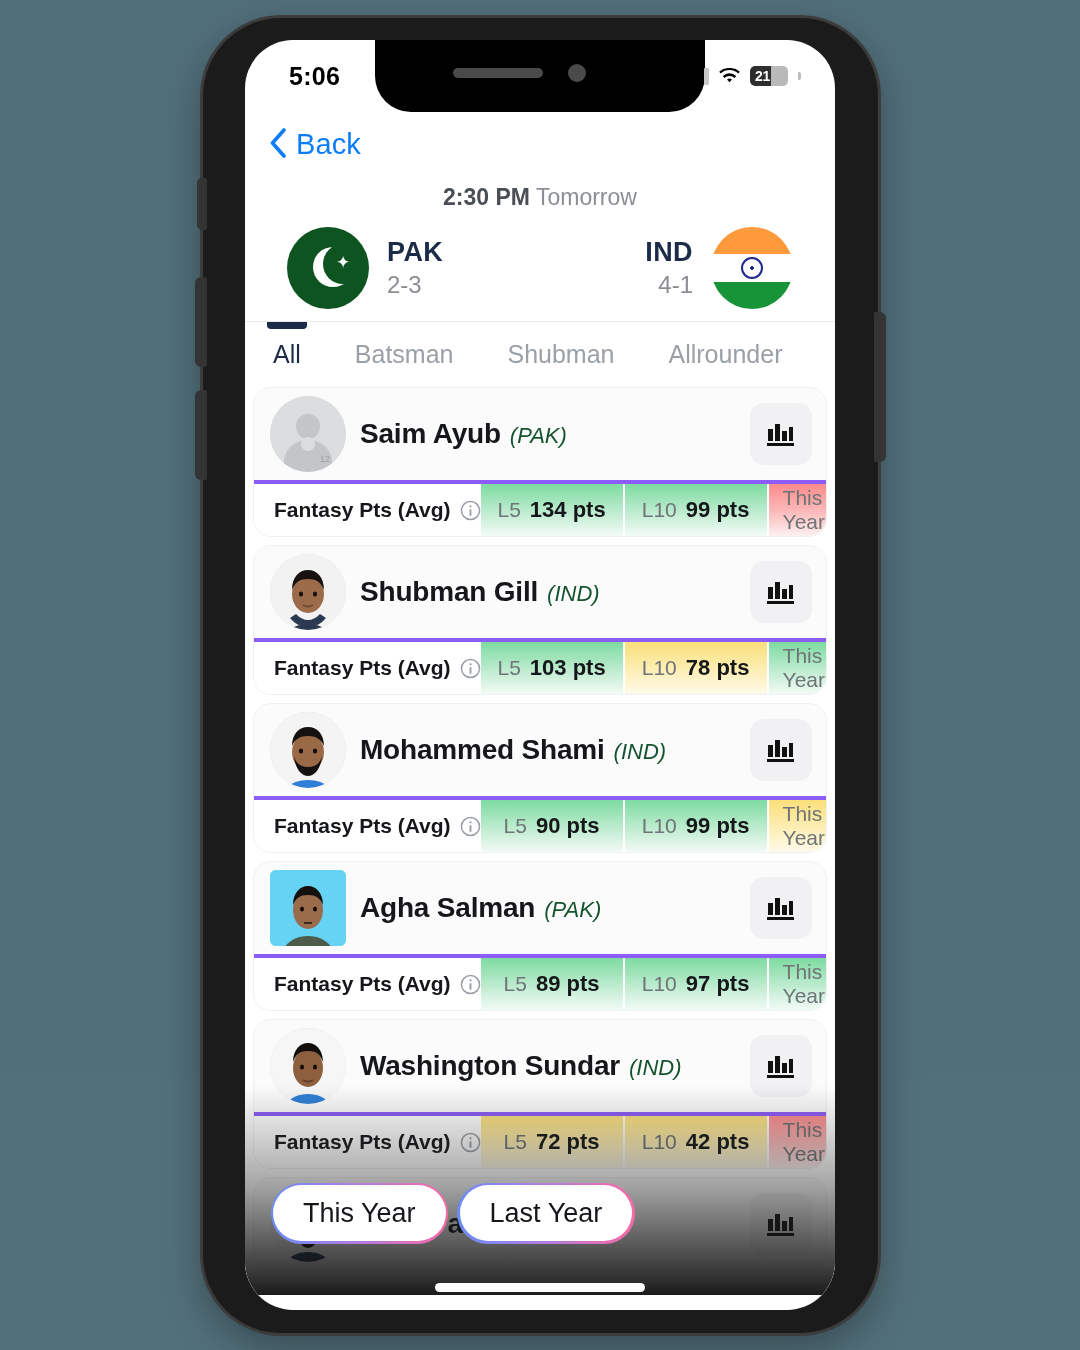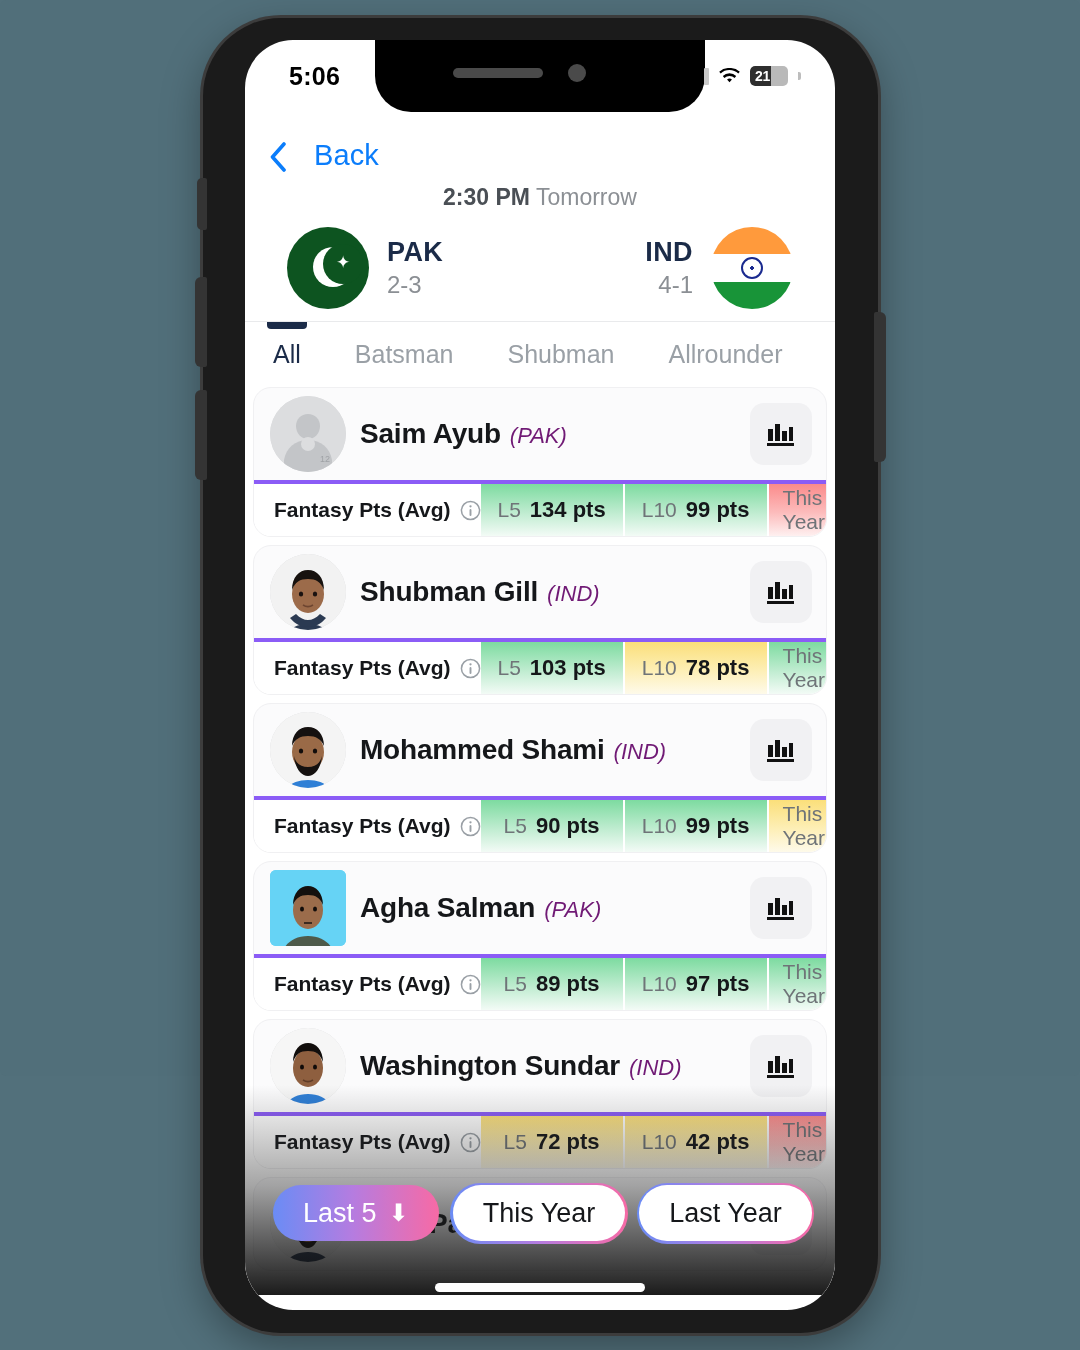--- a/index.html
+++ b/index.html
@@ -119,22 +119,22 @@
   }
   .batt-cap {
     width: 3px; height: 8px;
     background: #bdbdbd;
     border-radius: 0 2px 2px 0;
     margin-left: 1.5px;
   }
 
   
   .nav-back {
-    display: flex; align-items: flex-end;
-    gap: 27px;
+    display: flex; align-items: flex-start;
+    gap: 9px;
     padding: 16px 0 6px 24px;
     height: 66px;
   }
   .chev-back { width: 18px; height: 30px; }
   .back-label {
     font-size: 29px; color: #0b7dfb; font-weight: 500;
     letter-spacing: .1px;
   }
 
   
@@ -258,21 +258,21 @@
   }
   .avatar.square { border-radius: 6px; background: #66d3f5; }
   .avatar svg { display: block; width: 100%; height: 100%; }
 
   .player-name {
     font-size: 28px; font-weight: 700; color: #15171a;
     letter-spacing: -.2px;
     white-space: nowrap;
   }
   .player-team {
-    font-size: 22px; color: #701a75;
+    font-size: 22px; color: #14532d;
     font-style: italic; font-weight: 400;
     margin-left: 9px;
   }
   .chart-btn {
     margin-left: auto;
     width: 62px; height: 62px;
     border-radius: 14px;
     background: #f1f1f3;
     display: flex; align-items: center; justify-content: center;
     flex: none;
@@ -747,24 +747,20 @@
               <rect x="23" y="6" width="4" height="14" fill="#111"></rect>
               <rect x="1" y="22" width="27" height="3" fill="#111"></rect>
             </svg>
           </div>
         </div>
       </div>
 
       <div class="list-fade"></div>
 
       <div class="filter-bar">
-        <div class="pill active">
-          <span>Last 5</span>
-          <span class="pill-arrow">⬇</span>
-        </div>
         <div class="pill">
           <span>This Year</span>
         </div>
         <div class="pill">
           <span>Last Year</span>
         </div>
       </div>
 
     </div>
 

